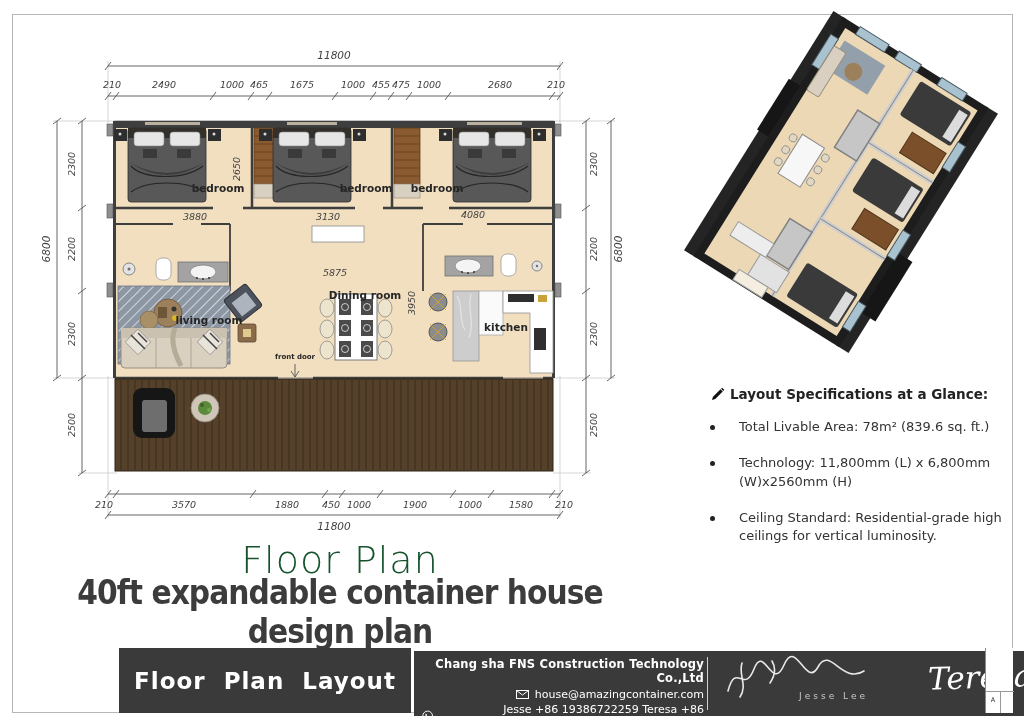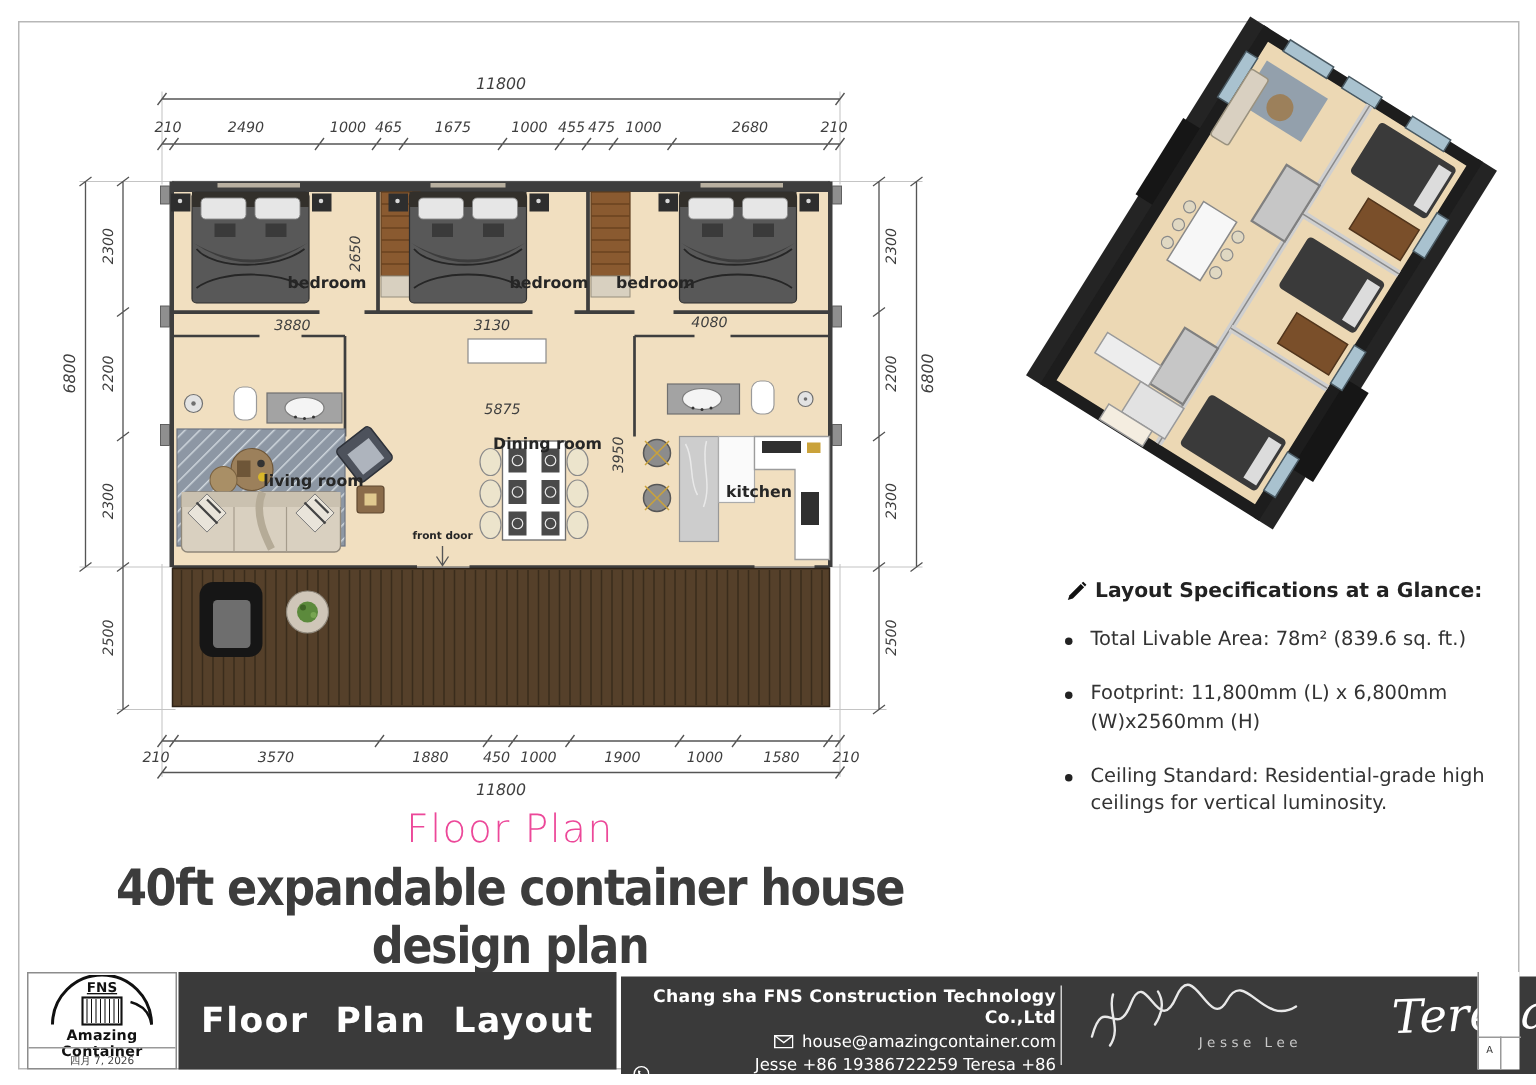--- a/index.html
+++ b/index.html
@@ -9,27 +9,27 @@
   #frame { left:12px; top:14px; width:1001px; height:699px; border:1px solid #b7b7b7; }
 
   
   svg text { font-family:"DejaVu Sans",sans-serif; }
   .dim  { font-style:italic; font-size:9.5px; fill:#3f3f3f; }
   .dimT { font-style:italic; font-size:10.5px; fill:#3f3f3f; }
   .room { font-weight:bold; font-size:10.5px; fill:#262626; }
   .roomS{ font-weight:bold; font-size:7px; fill:#262626; }
 
   
-  #subtitle { left:60px; top:538px; width:560px; text-align:center; font-size:26px; color:#ec4899; font-weight:300; letter-spacing:1px; }
+  #subtitle { left:60px; top:538px; width:560px; text-align:center; font-size:38px; color:#14532d; font-weight:300; letter-spacing:1px; }
   #maintitle{ left:20px; top:576px; width:640px; text-align:center; font-size:31px; color:#3c3c3c; font-weight:bold; letter-spacing:-1px; transform:scale(0.96,1.08); }
 
   
   #specs { left:710px; top:386px; width:292px; color:#222; }
   #specs .hdr { font-weight:bold; font-size:13.5px; display:flex; align-items:center; gap:5px; margin-bottom:16px;text-align:center; }
-  #specs .item { display:flex; gap:12px; font-size:13px; line-height:1.45; margin-bottom:17px; color:#333; }
+  #specs .item { display:flex; gap:24px; font-size:13px; line-height:1.45; margin-bottom:17px; color:#333; }
   #specs .blt { width:5px; height:5px; border-radius:50%; background:#222; margin-top:7px; flex:none; }
 
   
   .dark { background:#3a3a3a; }
   #f-title { left:119px; top:648px; width:292px; height:65px; color:#fff; display:flex; align-items:center; justify-content:center;
              font-size:23px; font-weight:bold; letter-spacing:1px; word-spacing:9px; }
   #f-info { left:414px; top:651px; width:632px; height:65px; color:#fff; }
   #f-contact { position:absolute; left:8px; top:6px; width:282px; text-align:right; }
   #f-contact .co { font-weight:bold; font-size:11.5px; letter-spacing:.2px; margin-bottom:3px; }
   #f-contact .ln { font-size:11px; margin-bottom:2px; display:flex; justify-content:flex-end; align-items:center; gap:6px; }
@@ -405,42 +405,31 @@
         <path d="M11.8 1.8 L13 0.8 L15.2 3 L14.2 4.2 Z" fill="#111"></path>
       </svg>
       <span>Layout Specifications at a Glance:</span>
     </div>
     <div class="item">
         <span class="blt"></span>
         <span>Total Livable Area: 78m² (839.6 sq. ft.)</span>
       </div>
     <div class="item">
         <span class="blt"></span>
-        <span>Footprint: 11,800mm (L) x 6,800mm (W)x2560mm  (H)</span>
+        <span>Technology: 11,800mm (L) x 6,800mm (W)x2560mm  (H)</span>
       </div>
     <div class="item">
         <span class="blt"></span>
         <span>Ceiling Standard: Residential-grade high ceilings for vertical luminosity.</span>
       </div>
   </div>
 
   <div id="subtitle" class="abs">Floor Plan</div>
   <div id="maintitle" class="abs">40ft expandable container house design plan</div>
 
-  <div id="f-logo" class="abs">
-    <svg width="98" height="36" viewBox="0 0 98 36" style="position:absolute;left:0;top:1px;">
-      <path d="M16 33 A 33 33 0 0 1 82 33" fill="none" stroke="#111" stroke-width="2"></path>
-      <path d="M82 33 q-2 -12 -14 -15" fill="none" stroke="#111" stroke-width="1.6"></path>
-      <rect x="36" y="15" width="26" height="18" fill="#fff" stroke="#111" stroke-width="1.4"></rect>
-      <path d="M39 16v16M42 16v16M45 16v16M48 16v16M51 16v16M54 16v16M57 16v16M60 16v16" stroke="#111" stroke-width="0.7"></path>
-      <text x="49" y="11" text-anchor="middle" font-size="9" font-weight="bold" fill="#111" style="text-decoration:underline">FNS</text>
-    </svg>
-    <div class="nm">Amazing Container</div>
-    <div class="dt">四月 7, 2026</div>
-  </div>
 
   <div id="f-title" class="abs dark">
     <span>Floor Plan Layout</span>
   </div>
 
   <div id="f-info" class="abs dark">
     <div id="f-contact">
       <div class="co">Chang sha FNS Construction Technology Co.,Ltd</div>
       <div class="ln">
         <svg width="13" height="9" viewBox="0 0 13 9">

